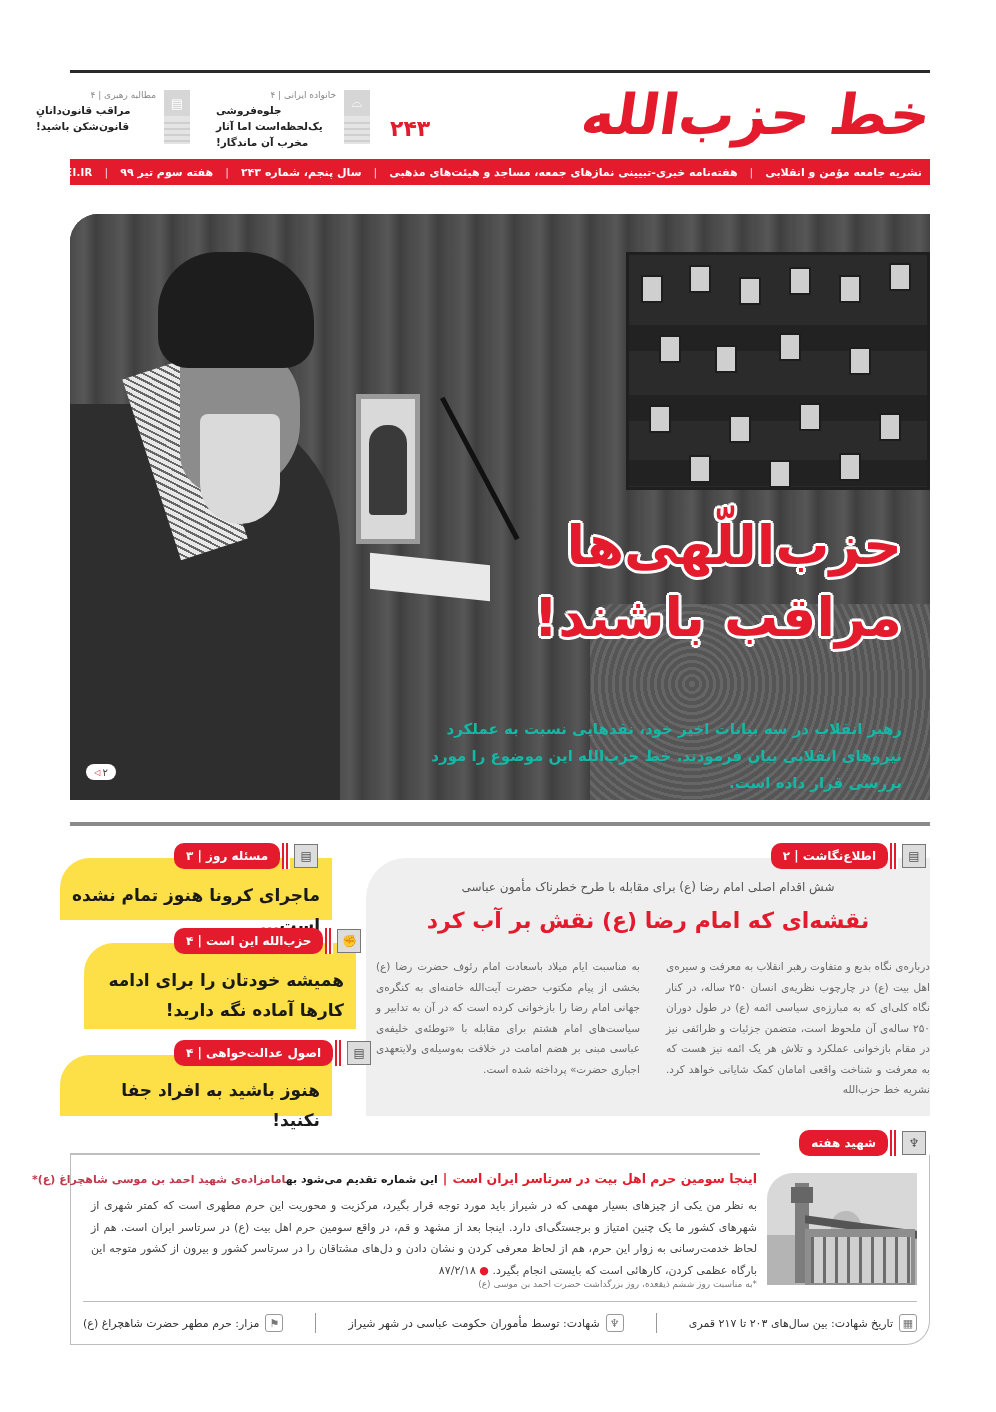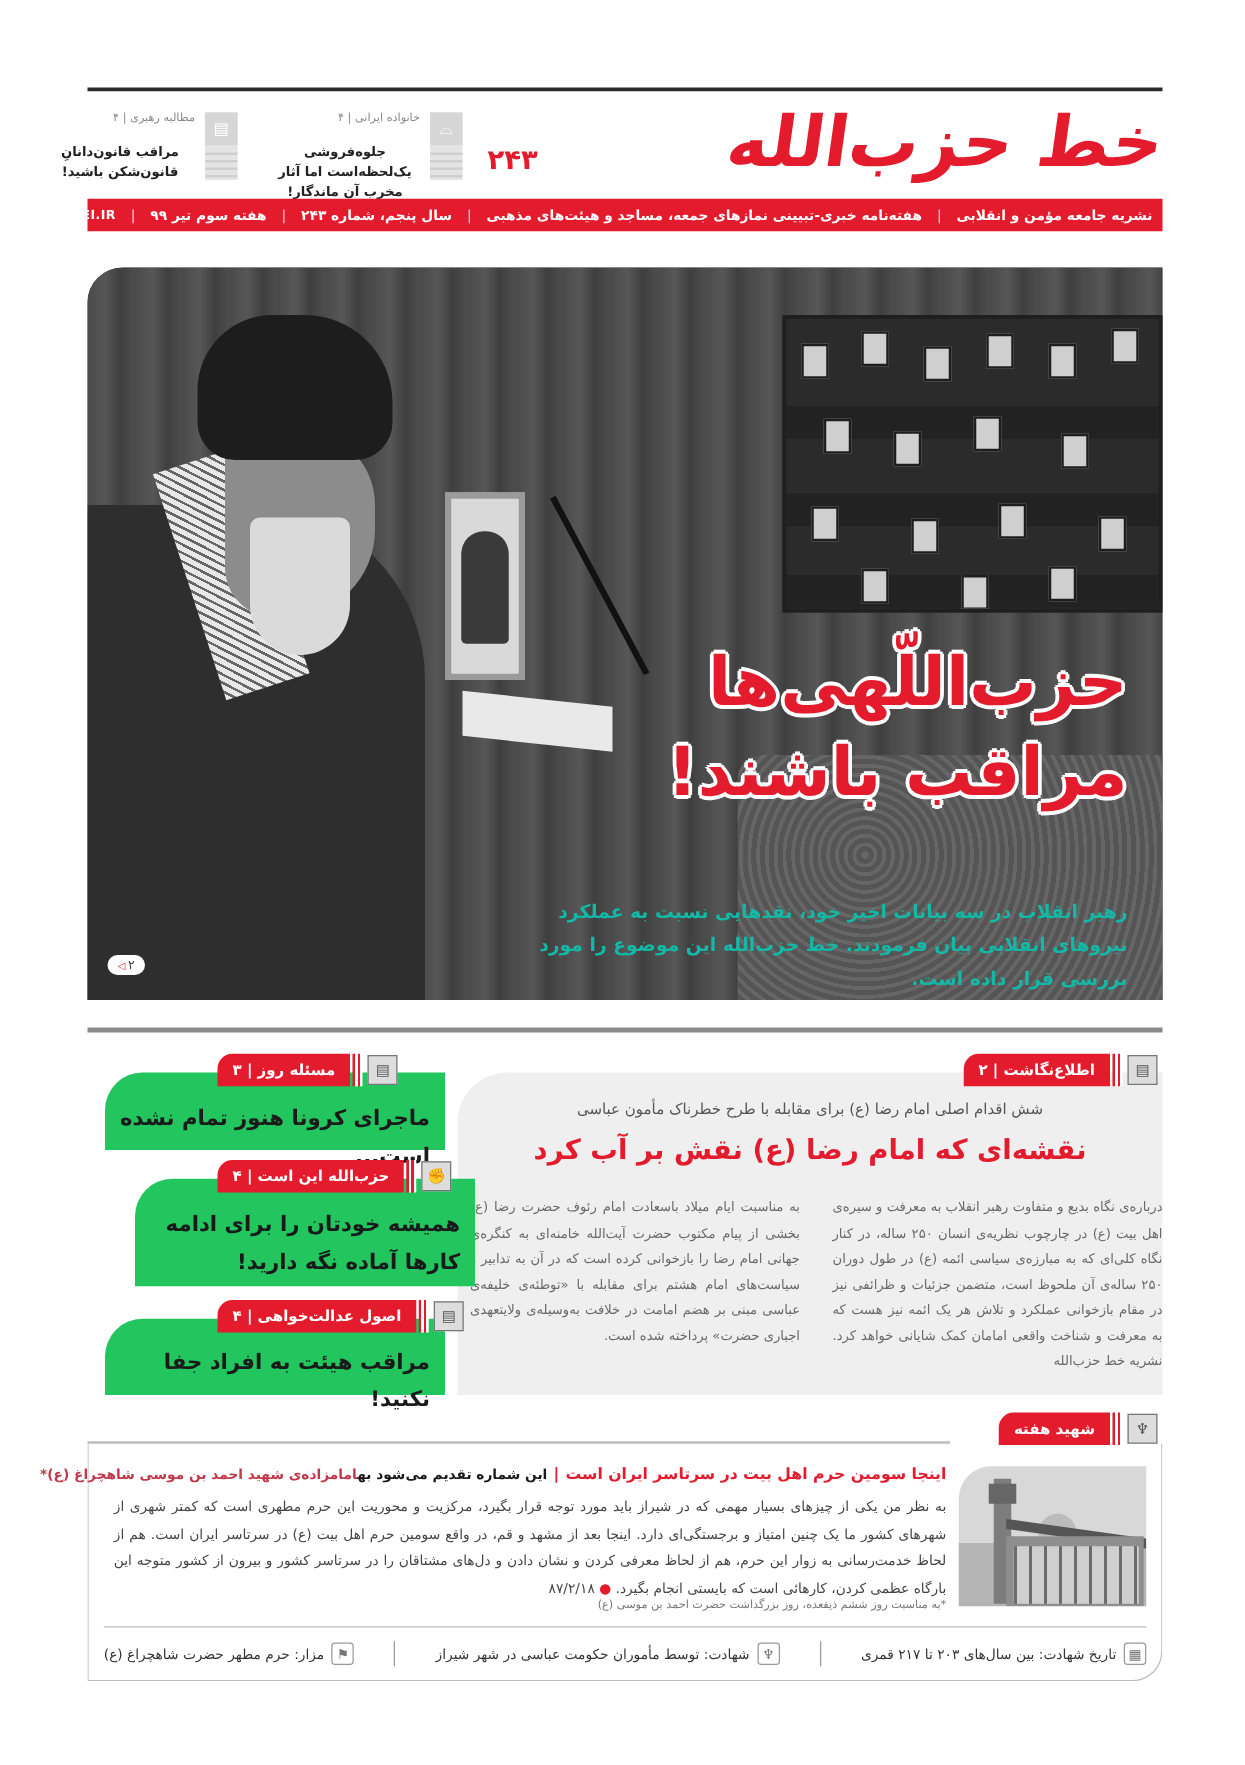--- a/index.html
+++ b/index.html
@@ -12,21 +12,21 @@
   .logo { position: absolute; right: 66px; top: 80px; width: 540px; height: 70px; direction: ltr; }
   .logo-text { position: absolute; right: 0; top: 4px; font-family: "DejaVu Sans", sans-serif; font-weight: bold;
     font-size: 56px; line-height: 62px; color: #e31b2c; letter-spacing: -2px; transform: skewX(-8deg); white-space: nowrap; }
   .logo-number { position: absolute; left: 0; top: 36px; font-weight: bold; font-size: 22px; color: #e31b2c; font-family: "DejaVu Sans", sans-serif; }
 
   .teaser { position: absolute; top: 90px; width: 150px; height: 60px; direction: rtl; }
   .teaser .t-thumb { position: absolute; right: 0; top: 0; width: 26px; height: 54px; background: #e4e4e4; }
   .teaser .t-thumb .box { position: absolute; left: 0; top: 0; width: 26px; height: 26px; background: #d6d6d6; display:flex; align-items:center; justify-content:center; color:#fff; font-size: 13px; }
   .teaser .t-thumb .line { position: absolute; left: 0; width: 26px; height: 2px; background: #cfcfcf; }
   .teaser .t-kicker { position: absolute; right: 34px; top: 0; font-size: 9px; color: #888; white-space: nowrap; }
-  .teaser .t-title { position: absolute; right: 34px; top: 24px; font-size: 10.5px; font-weight: bold; color: #222; line-height: 16px; width: 120px; text-align: center; }
+  .teaser .t-title { position: absolute; right: 34px; top: 12px; font-size: 10.5px; font-weight: bold; color: #222; line-height: 16px; width: 120px; text-align: left; }
 
   .info-bar { position: absolute; left: 70px; top: 159px; width: 860px; height: 26px; background: #e31b2c; color: #fff;
     display: flex; align-items: center; font-size: 11px; font-weight: bold; padding: 0 8px; direction: rtl; white-space: nowrap; }
   .info-bar .sep { margin: 0 12px; opacity: .8; font-weight: normal; }
   .info-bar .brand { margin-right: auto; direction: ltr; display: flex; align-items: center; gap: 4px; font-size: 10px; letter-spacing: .3px; }
   .info-bar .brand .gear { font-size: 13px; }
 
   
   .hero { position: absolute; left: 70px; top: 214px; width: 860px; height: 586px; background: #3d3d3d; overflow: hidden; border-top-left-radius: 28px; }
   .hero .curtain { position: absolute; inset: 0;
@@ -50,32 +50,32 @@
   .hero .lede { position: absolute; right: 28px; top: 502px; width: 500px; text-align: right; color: #14b8a6; font-weight: bold; font-size: 15px; line-height: 27px; }
   .hero .page-pill { position: absolute; left: 16px; top: 550px; width: 30px; height: 16px; background: #fff; border-radius: 8px; display:flex; align-items:center; justify-content:center; gap: 2px; font-size: 10px; color:#444; direction: ltr; }
   .hero .page-pill .tri { color: #e31b2c; font-size: 8px; }
 
   .mid-rule { position: absolute; left: 70px; top: 822px; width: 860px; height: 4px; background: #8a8a8a; }
 
   
   .tag { position: absolute; height: 26px; display: flex; align-items: center; direction: rtl; }
   .tag .tag-icon { width: 24px; height: 24px; border: 1.5px solid #777; background: #ddd; color: #555; font-size: 12px; display: flex; align-items: center; justify-content: center; margin-left: 4px; }
   .tag .tag-bars { width: 8px; height: 26px; background: linear-gradient(90deg, #e31b2c 0 2px, #fff 2px 4px, #e31b2c 4px 6px, #fff 6px 8px); margin-left: 2px; }
-  .tag .tag-label { height: 26px; background: #e31b2c; color: #fff; font-weight: bold; font-size: 12px; padding: 0 12px; display: flex; align-items: center; border-top-left-radius: 12px; white-space: nowrap; }
+  .tag .tag-label { height: 26px; background: #e31b2c; color: #fff; font-weight: bold; font-size: 12px; padding: 0 12px; display: flex; align-items: center; border-top-left-radius: 12px; white-space: nowrap; border-radius: 10px; }
 
   
   .feature { position: absolute; left: 366px; top: 858px; width: 564px; height: 258px; background: #efefef; border-top-left-radius: 40px; }
   .feature .kicker { position: absolute; right: 0; left: 0; top: 22px; text-align: center; font-size: 12px; color: #555; }
   .feature .title { position: absolute; right: 0; left: 0; top: 50px; text-align: center; font-size: 22px; font-weight: bold; color: #e31b2c; }
   .feature .col { position: absolute; top: 98px; width: 264px; font-size: 10.5px; line-height: 20.5px; color: #6a6a6a; text-align: justify; }
   .feature .col.r { right: 0; }
   .feature .col.l { right: 290px; }
 
   
-  .card { position: absolute; left: 84px; width: 272px; background: #22c55e; border-top-left-radius: 30px; }
+  .card { position: absolute; left: 60px; width: 272px; background: #fde047; border-top-left-radius: 30px; }
   .card .card-title { position: absolute; right: 12px; left: 12px; text-align: right; font-weight: bold; color: #1a1a1a; font-size: 17px; line-height: 30px; }
 
   
   .martyr { position: absolute; left: 70px; top: 1155px; width: 860px; height: 190px; border: 1.5px solid #bdbdbd; border-bottom-right-radius: 24px; border-top: none; }
   .martyr-top { position: absolute; left: 70px; top: 1153px; width: 690px; height: 1.5px; background: #bdbdbd; }
   .martyr .photo { position: absolute; right: 12px; top: 18px; width: 150px; height: 112px; background: linear-gradient(#d8d8d8 0 55%, #b4b4b4 55% 100%); border-top-left-radius: 26px; overflow: hidden; }
   .martyr .photo .minaret { position: absolute; left: 28px; top: 10px; width: 14px; height: 100px; background: #7d7d7d; }
   .martyr .photo .cap { position: absolute; left: 24px; top: 14px; width: 22px; height: 16px; background: #666; }
   .martyr .photo .hall { position: absolute; left: 38px; top: 56px; width: 110px; height: 56px; background: #8e8e8e; }
   .martyr .photo .roof { position: absolute; left: 38px; top: 50px; width: 112px; height: 8px; background: #555; transform: skewY(8deg); }
@@ -217,21 +217,21 @@
 <div class="card" style="top:943px; height:86px;margin-left:24px;">
   <div class="card-title" style="top:22px;">همیشه خودتان را برای ادامه کارها آماده نگه دارید!</div>
 </div>
 <div class="tag" style="left:174px; top:928px;">
   <span class="tag-icon">✊</span>
   <span class="tag-bars"></span>
   <span class="tag-label">حزب‌الله این است | ۴</span>
 </div>
 
 <div class="card" style="top:1055px; height:61px;">
-  <div class="card-title" style="top:20px;">مراقب هیئت به افراد جفا نکنید!</div>
+  <div class="card-title" style="top:20px;">هنوز باشید به افراد جفا نکنید!</div>
 </div>
 <div class="tag" style="left:174px; top:1040px;">
   <span class="tag-icon">▤</span>
   <span class="tag-bars"></span>
   <span class="tag-label">اصول عدالت‌خواهی | ۴</span>
 </div>
 
 <div class="martyr-top"></div>
 <div class="tag" style="right:70px; top:1130px;">
   <span class="tag-icon">♆</span>

